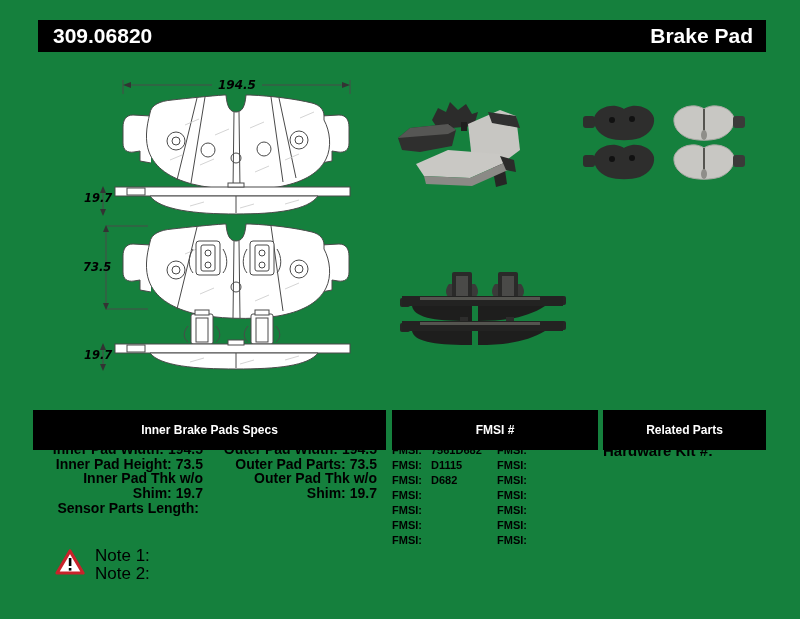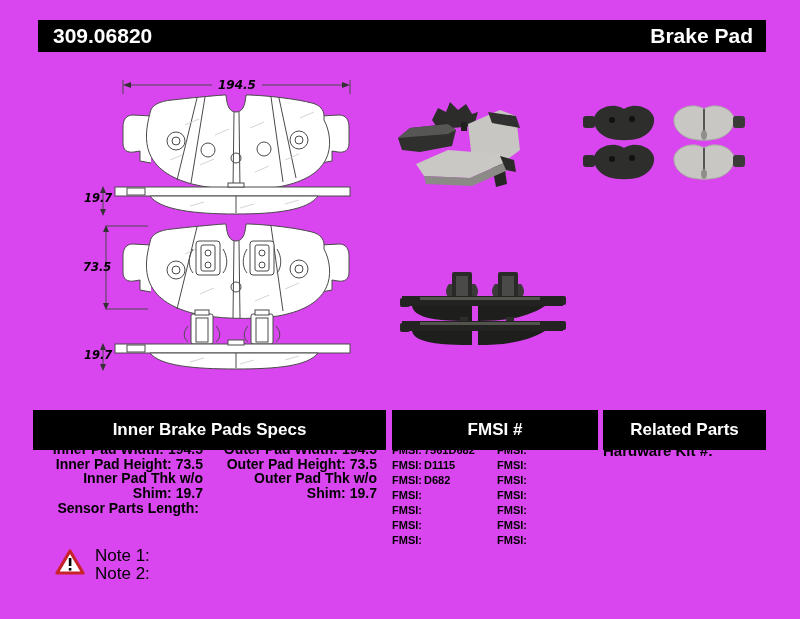--- a/index.html
+++ b/index.html
@@ -1,39 +1,39 @@
 <!DOCTYPE html>
 <html><head>
 <meta charset="utf-8">
 <style>
   html,body{margin:0;padding:0;background:#fff;}
-  .page{position:relative;width:800px;height:619px;background:#d946ef;overflow:hidden;
+  .page{position:relative;width:800px;height:619px;background:#15803d;overflow:hidden;
         font-family:"Liberation Sans","DejaVu Sans",sans-serif;color:#000;}
   .abs{position:absolute;}
 
   
   .hdr-bar{left:38px;top:20px;width:728px;height:32px;background:#000;color:#fff;
            display:flex;align-items:center;justify-content:space-between;
            font-weight:bold;font-size:21px;padding:0 13px 0 15px;box-sizing:border-box;}
 
   
   .art{left:0;top:0;width:800px;height:619px;}
 
   
   .tbar{top:410px;height:40px;background:#000;color:#fff;display:flex;
-        align-items:center;font-weight:bold;font-size:17px;}
+        align-items:center;font-weight:bold;font-size:12px;}
   .tbar .half{flex:1;text-align:center;}
   .tbar.center{justify-content:center;}
 
   
   .speccol{top:442px;font-size:14px;font-weight:bold;line-height:14.7px;text-align:right;}
   .srow .val{margin-left:4px;}
   .fmsicol{top:443px;font-size:11px;font-weight:bold;line-height:15px;text-align:left;}
   .frow .flab{display:inline-block;min-width:30px;}
-  .frow .fval{margin-left:2px;}
+  .frow .fval{margin-left:9px;}
   .relcol{top:443px;font-size:15px;font-weight:bold;line-height:15px;text-align:left;}
 
   
   .notes-text{left:95px;top:547px;font-size:17px;font-weight:normal;line-height:18px;}
   .warn{left:55px;top:549px;width:30px;height:26px;}
 </style>
 </head>
 <body>
 
 <div class="page">
@@ -251,21 +251,21 @@
 
   <div class="abs speccol" style="left:33px;width:170px;">
     <div class="srow"><span>Inner Pad Width:</span><span class="val">194.5</span></div>
     <div class="srow"><span>Inner Pad Height:</span><span class="val">73.5</span></div>
     <div class="srow"><span>Inner Pad Thk w/o Shim:</span><span class="val">19.7</span></div>
     <div class="srow"><span>Sensor Parts Length:</span><span class="val"></span></div>
   </div>
 
   <div class="abs speccol" style="left:209px;width:168px;">
     <div class="srow"><span>Outer Pad Width:</span><span class="val">194.5</span></div>
-    <div class="srow"><span>Outer Pad Height:</span><span class="val">73.5</span></div>
+    <div class="srow"><span>Outer Pad Parts:</span><span class="val">73.5</span></div>
     <div class="srow"><span>Outer Pad Thk w/o Shim:</span><span class="val">19.7</span></div>
   </div>
 
   <div class="abs fmsicol" style="left:392px;width:100px;">
     <div class="frow"><span class="flab">FMSI:</span><span class="fval">7561D682</span></div>
     <div class="frow"><span class="flab">FMSI:</span><span class="fval">D1115</span></div>
     <div class="frow"><span class="flab">FMSI:</span><span class="fval">D682</span></div>
     <div class="frow"><span class="flab">FMSI:</span><span class="fval"></span></div>
     <div class="frow"><span class="flab">FMSI:</span><span class="fval"></span></div>
     <div class="frow"><span class="flab">FMSI:</span><span class="fval"></span></div>

